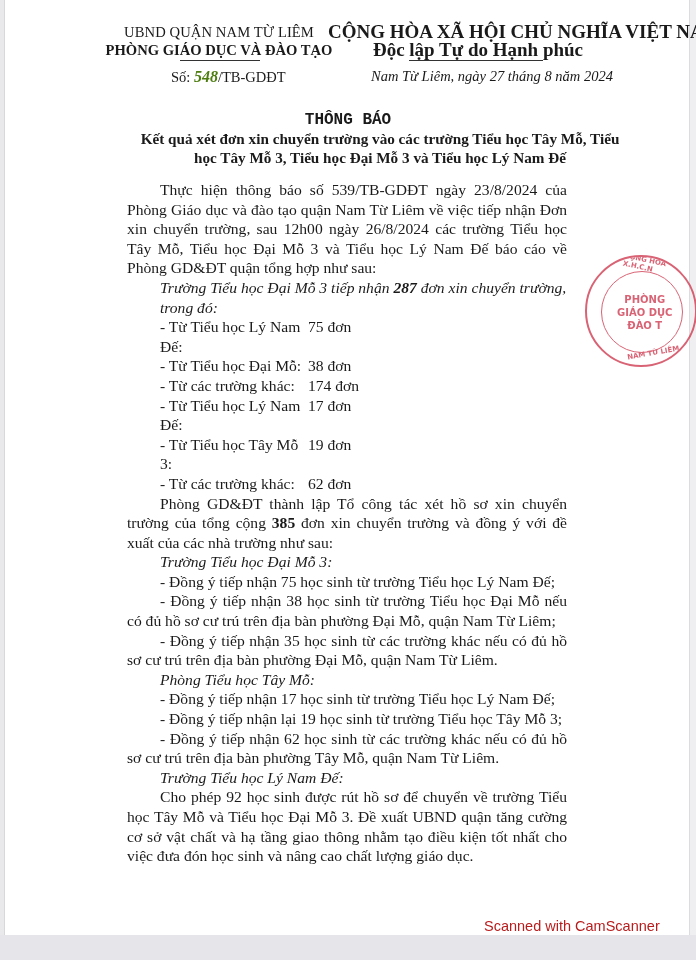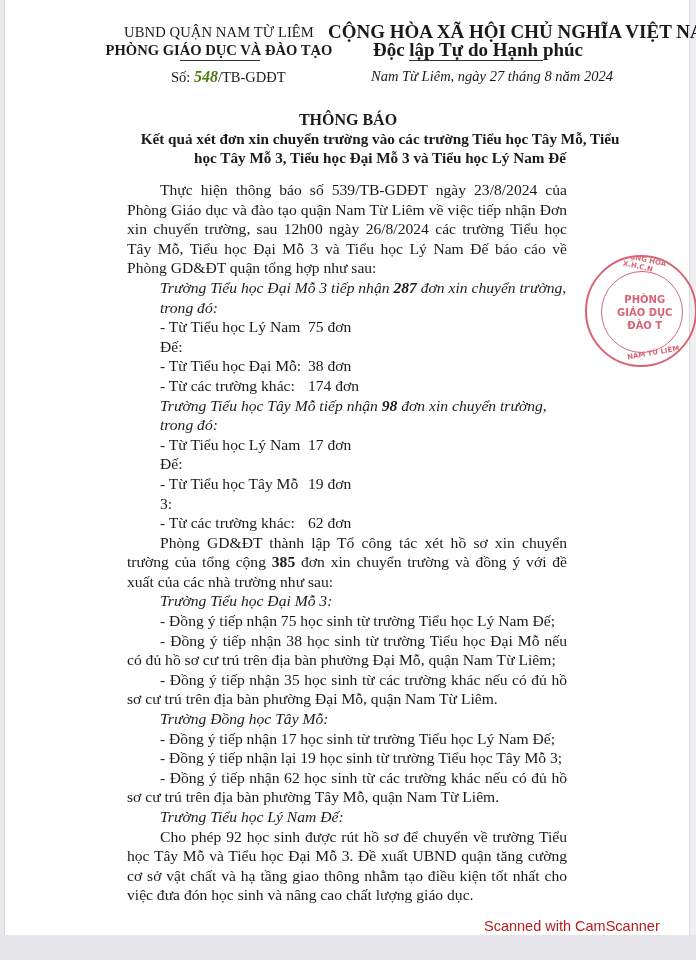--- a/index.html
+++ b/index.html
@@ -18,21 +18,21 @@
     .abs { position: absolute; white-space: nowrap; }
     .hdr-left { left: 96px; top: 23px; width: 246px; text-align: center; font-size: 14.6px; line-height: 18px; }
     .hdr-left .l1 { font-weight: normal; letter-spacing: 0.1px; }
     .hdr-left .l2 { font-weight: bold; }
     .hdr-right { left: 328px; top: 23px; width: 300px; text-align: center; font-size: 19px; line-height: 18px; font-weight: bold; }
     .underline-l { position: absolute; left: 180px; top: 60px; width: 80px; height: 1px; background: #333; }
     .underline-r { position: absolute; left: 409px; top: 60px; width: 134px; height: 1px; background: #333; }
     .so { left: 171px; top: 68px; font-size: 14.5px; }
     .so .num { font-family: Liberation Serif, serif; color: #4d7c0f; font-style: italic; font-weight: bold; font-size: 16px; }
     .date { left: 371px; top: 68px; font-size: 14.5px; font-style: italic; }
-    .title { left: 0; top: 111px; width: 696px; text-align: center; font-weight: bold; font-size: 16px; }
+    .title { left: 0; top: 111px; width: 696px; text-align: center; font-weight: bold; font-size: 16px; font-family: Liberation Mono, monospace; }
     .subtitle { left: 130px; top: 129px; width: 500px; text-align: center; font-weight: bold; font-size: 15.2px; line-height: 19px; white-space: normal; }
     .body { position: absolute; left: 127px; top: 180px; width: 440px; font-size: 15.6px; line-height: 19.6px; }
     .body p { margin: 0; }
     .justify { text-align: justify; text-align-last: left; }
     .ind { text-indent: 33px; }
     .ind2 { padding-left: 33px; }
     .it { font-style: italic; }
     .row { display: flex; padding-left: 33px; }
     .row .lbl { width: 148px; }
     .stamp {
@@ -86,42 +86,41 @@
     </div>
   <div class="row">
       <span class="lbl">- Từ Tiểu học Đại Mỗ:</span>
       <span>38 đơn</span>
     </div>
   <div class="row">
       <span class="lbl">- Từ các trường khác:</span>
       <span>174 đơn</span>
     </div>
 
-  <p class="ind2 it"><span>Trường Tiểu học Tây Mỗ tiếp nhận </span><b>98</b><span> đơn xin chuyển trường, trong đó:</span></p>
   <div class="row">
       <span class="lbl">- Từ Tiểu học Lý Nam Đế:</span>
       <span>17 đơn</span>
     </div>
   <div class="row">
       <span class="lbl">- Từ Tiểu học Tây Mỗ 3:</span>
       <span>19 đơn</span>
     </div>
   <div class="row">
       <span class="lbl">- Từ các trường khác:</span>
       <span>62 đơn</span>
     </div>
 
   <p class="ind justify"><span>Phòng GD&amp;ĐT thành lập Tổ công tác xét hồ sơ xin chuyển trường của tổng cộng </span><b>385</b><span> đơn xin chuyển trường và đồng ý với đề xuất của các nhà trường như sau:</span></p>
 
   <p class="ind2 it">Trường Tiểu học Đại Mỗ 3:</p>
   <p class="ind justify">- Đồng ý tiếp nhận 75 học sinh từ trường Tiểu học Lý Nam Đế;</p>
   <p class="ind justify">- Đồng ý tiếp nhận 38 học sinh từ trường Tiểu học Đại Mỗ nếu có đủ hồ sơ cư trú trên địa bàn phường Đại Mỗ, quận Nam Từ Liêm;</p>
   <p class="ind justify">- Đồng ý tiếp nhận 35 học sinh từ các trường khác nếu có đủ hồ sơ cư trú trên địa bàn phường Đại Mỗ, quận Nam Từ Liêm.</p>
 
-  <p class="ind2 it">Trường Đồng học Tây Mỗ:</p>
+  <p class="ind2 it">Phòng Tiểu học Tây Mỗ:</p>
   <p class="ind justify">- Đồng ý tiếp nhận 17 học sinh từ trường Tiểu học Lý Nam Đế;</p>
   <p class="ind justify">- Đồng ý tiếp nhận lại 19 học sinh từ trường Tiểu học Tây Mỗ 3;</p>
   <p class="ind justify">- Đồng ý tiếp nhận 62 học sinh từ các trường khác nếu có đủ hồ sơ cư trú trên địa bàn phường Tây Mỗ, quận Nam Từ Liêm.</p>
 
   <p class="ind2 it">Trường Tiểu học Lý Nam Đế:</p>
   <p class="ind justify">Cho phép 92 học sinh được rút hồ sơ để chuyển về trường Tiểu học Tây Mỗ và Tiểu học Đại Mỗ 3. Đề xuất UBND quận tăng cường cơ sở vật chất và hạ tầng giao thông nhằm tạo điều kiện tốt nhất cho việc đưa đón học sinh và nâng cao chất lượng giáo dục.</p>
 
 </div>
 
 <div class="stamp">

